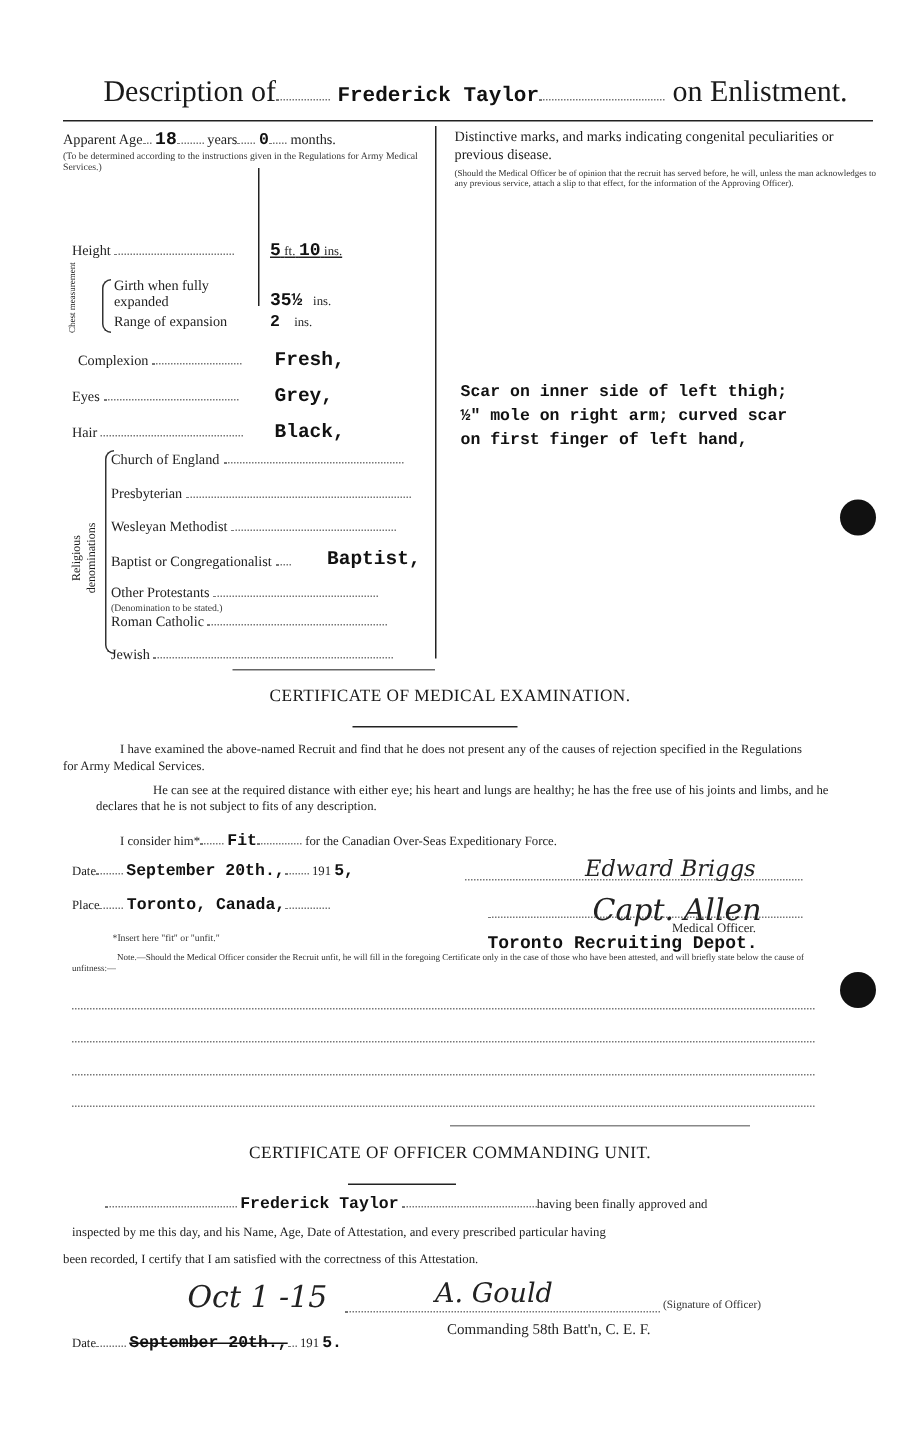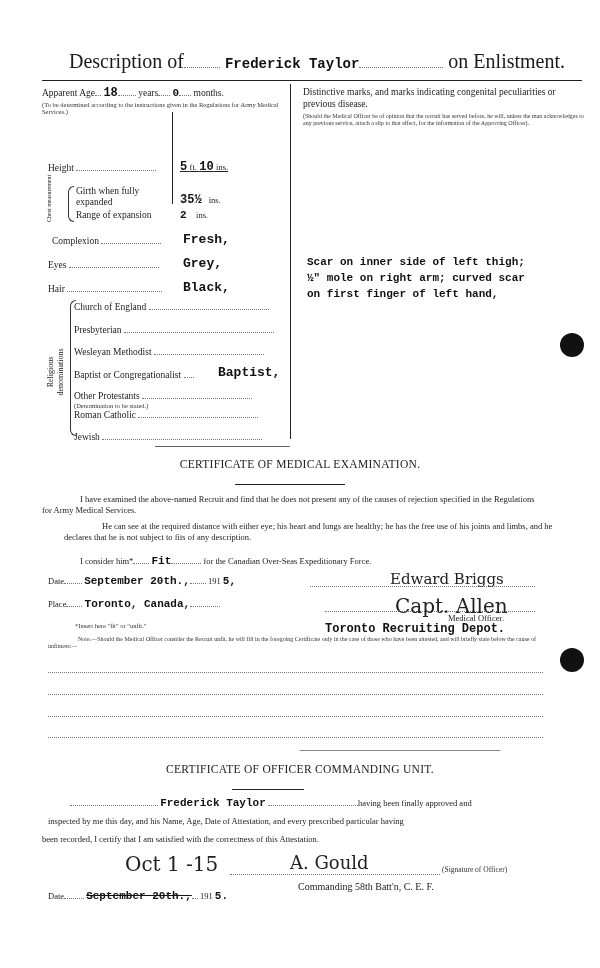--- a/index.html
+++ b/index.html
@@ -1,21 +1,21 @@
 <!DOCTYPE html>
 <html><head>
   <meta charset="utf-8">
   <style>
     * { box-sizing: border-box; margin: 0; padding: 0; }
     html, body { width: 600px; height: 968px; background: #ffffff; overflow: hidden; }
     body { position: relative; font-family: "Liberation Serif", serif; color: #1a1a1a; }
     .abs { position: absolute; }
     .serif { font-family: "Liberation Serif", serif; text-align: center; }
     .type { font-family: "Liberation Mono", monospace; font-weight: bold; color: #111; }
-    .hand { font-family: "DejaVu Serif", serif; color: #222; }
+    .hand { font-family: "DejaVu Serif", serif; font-style: italic; color: #222; }
     .dots { border-bottom: 1px dotted #777; }
     .tiny { font-size: 6.5px; line-height: 7px; color: #333; }
     .small { font-size: 8.5px; color: #222; }
     .label { font-size: 9.5px; color: #222; }
     .title { font-size: 20px; }
     .heading { font-size: 11.5px; letter-spacing: 0.3px; }
     .hline { position: absolute; height: 1px; background: #222; }
     .vline { position: absolute; width: 1px; background: #222; }
     .punch { position: absolute; width: 24px; height: 24px; border-radius: 50%; background: #111; }
     .brace { position: absolute; border-left: 1px solid #333; border-top: 1px solid #333; border-bottom: 1px solid #333; border-radius: 6px 0 0 6px; width: 6px; }

